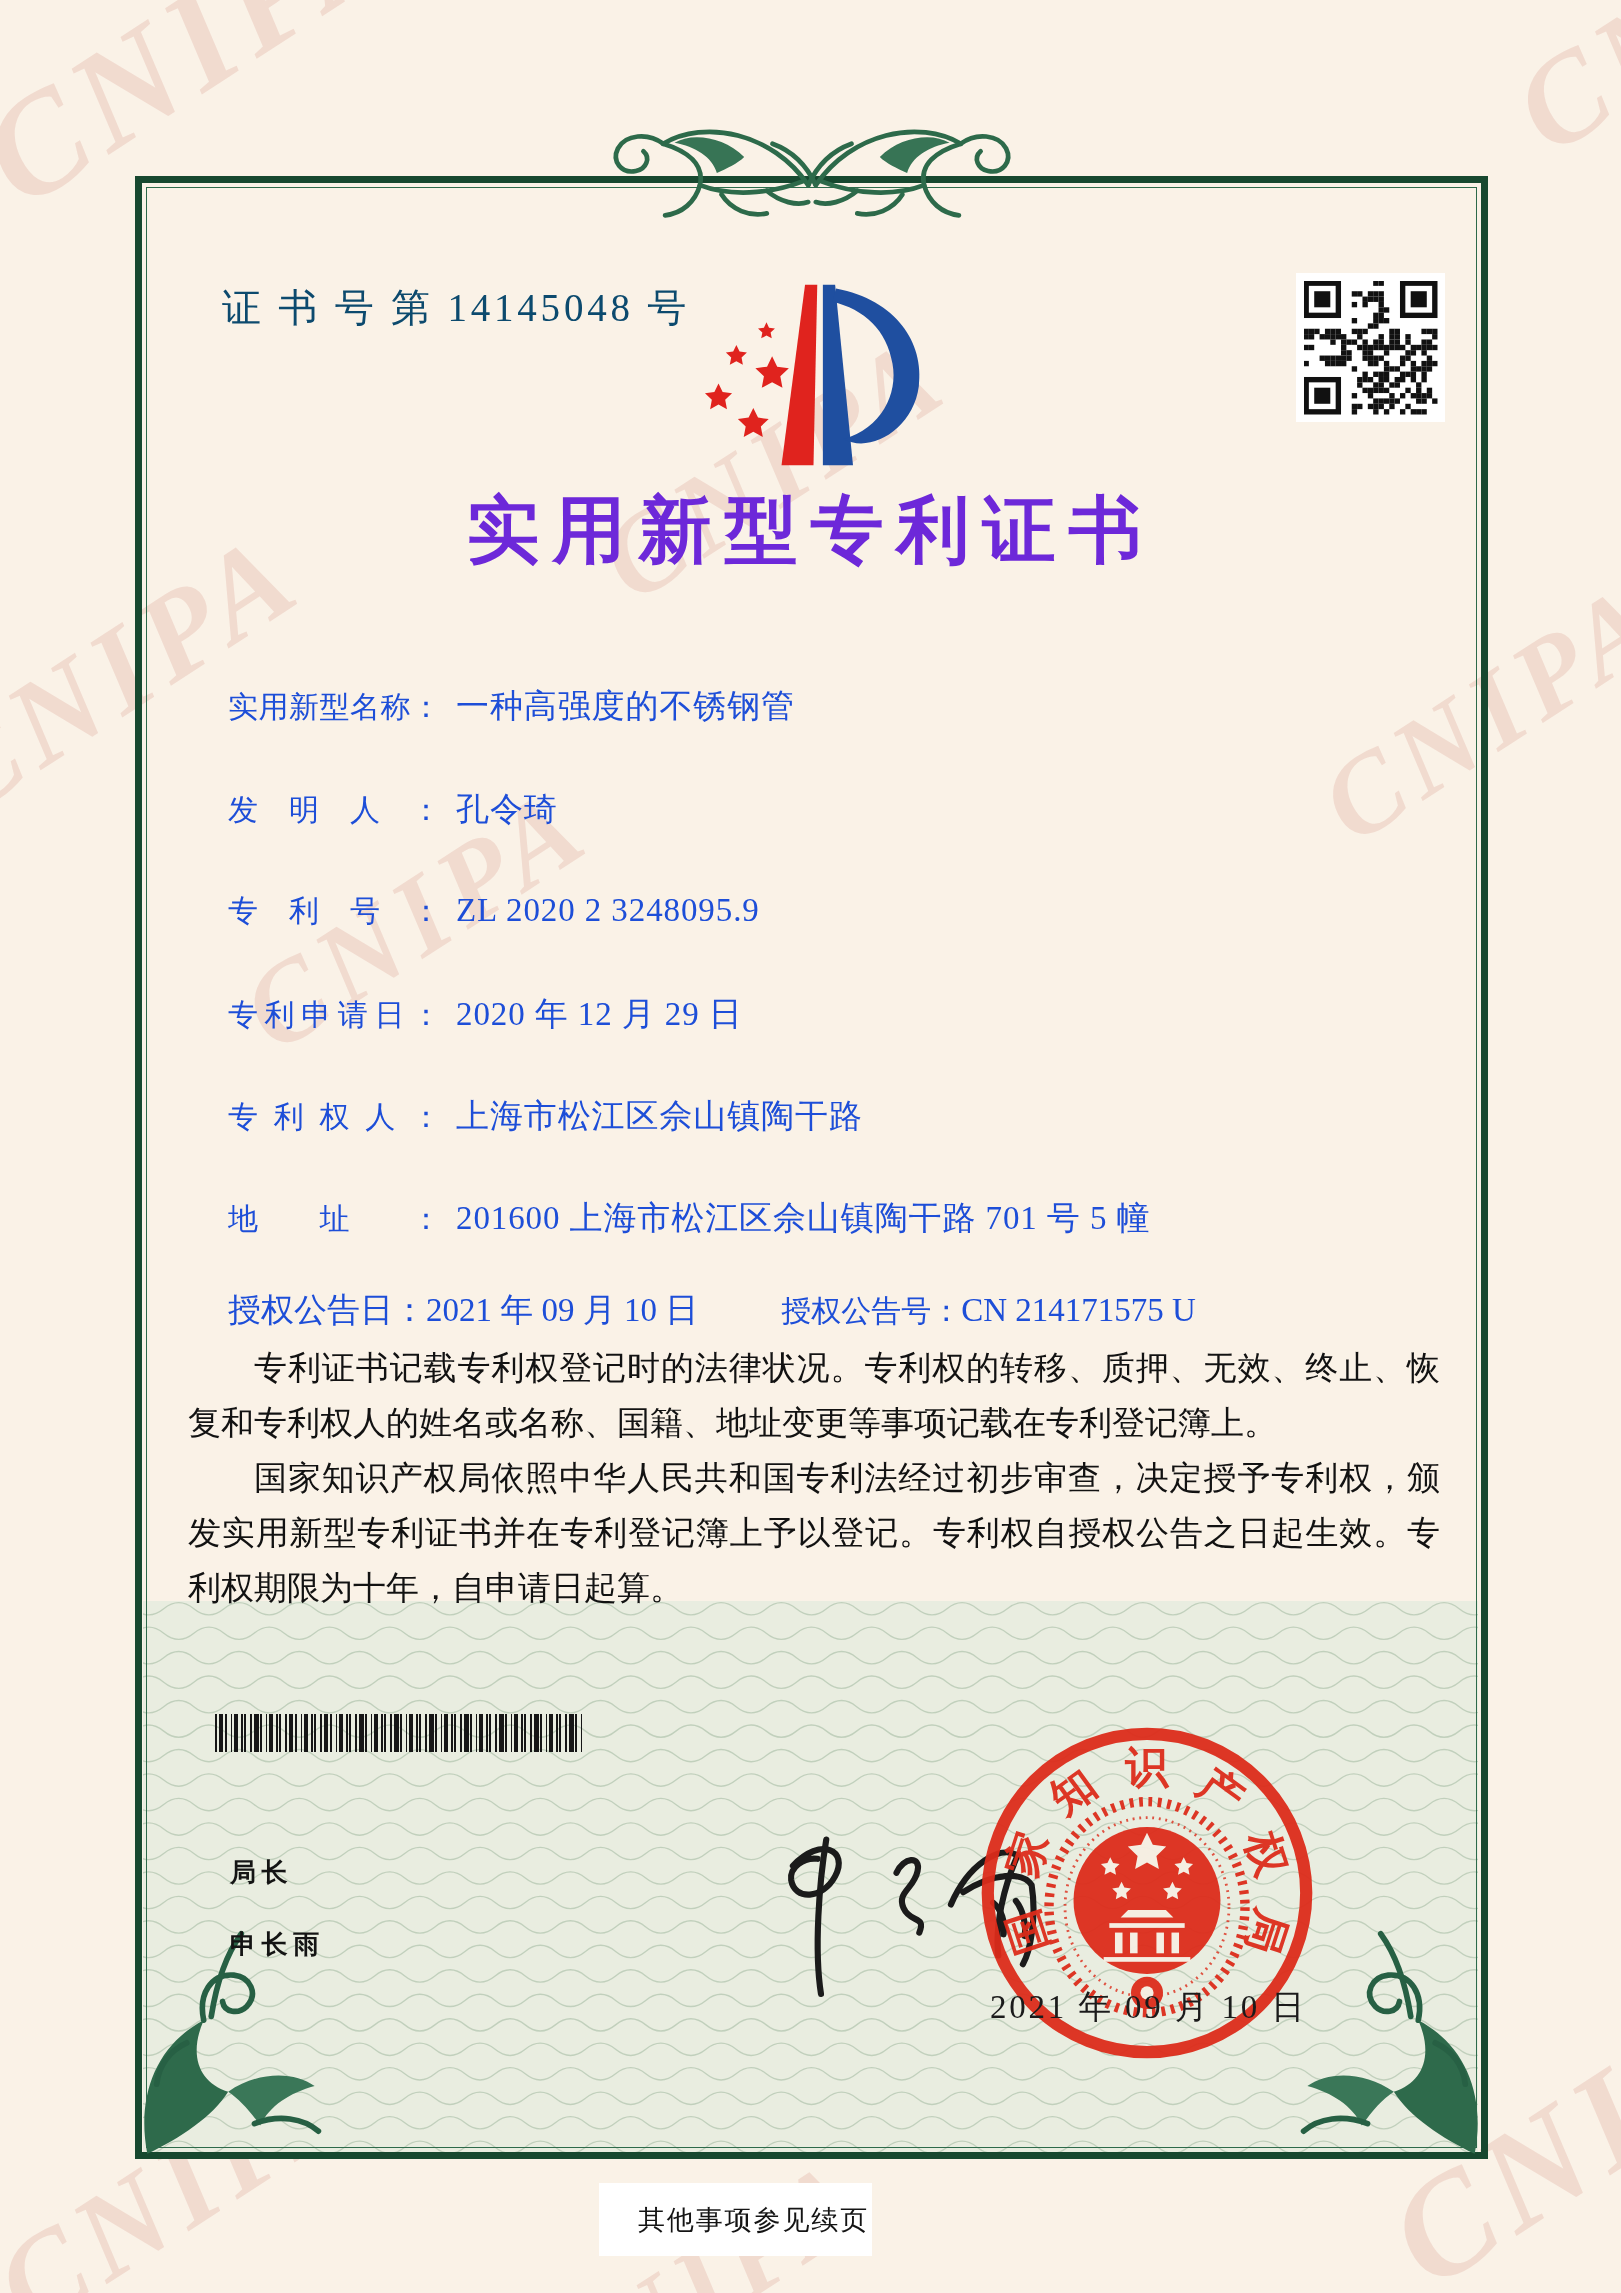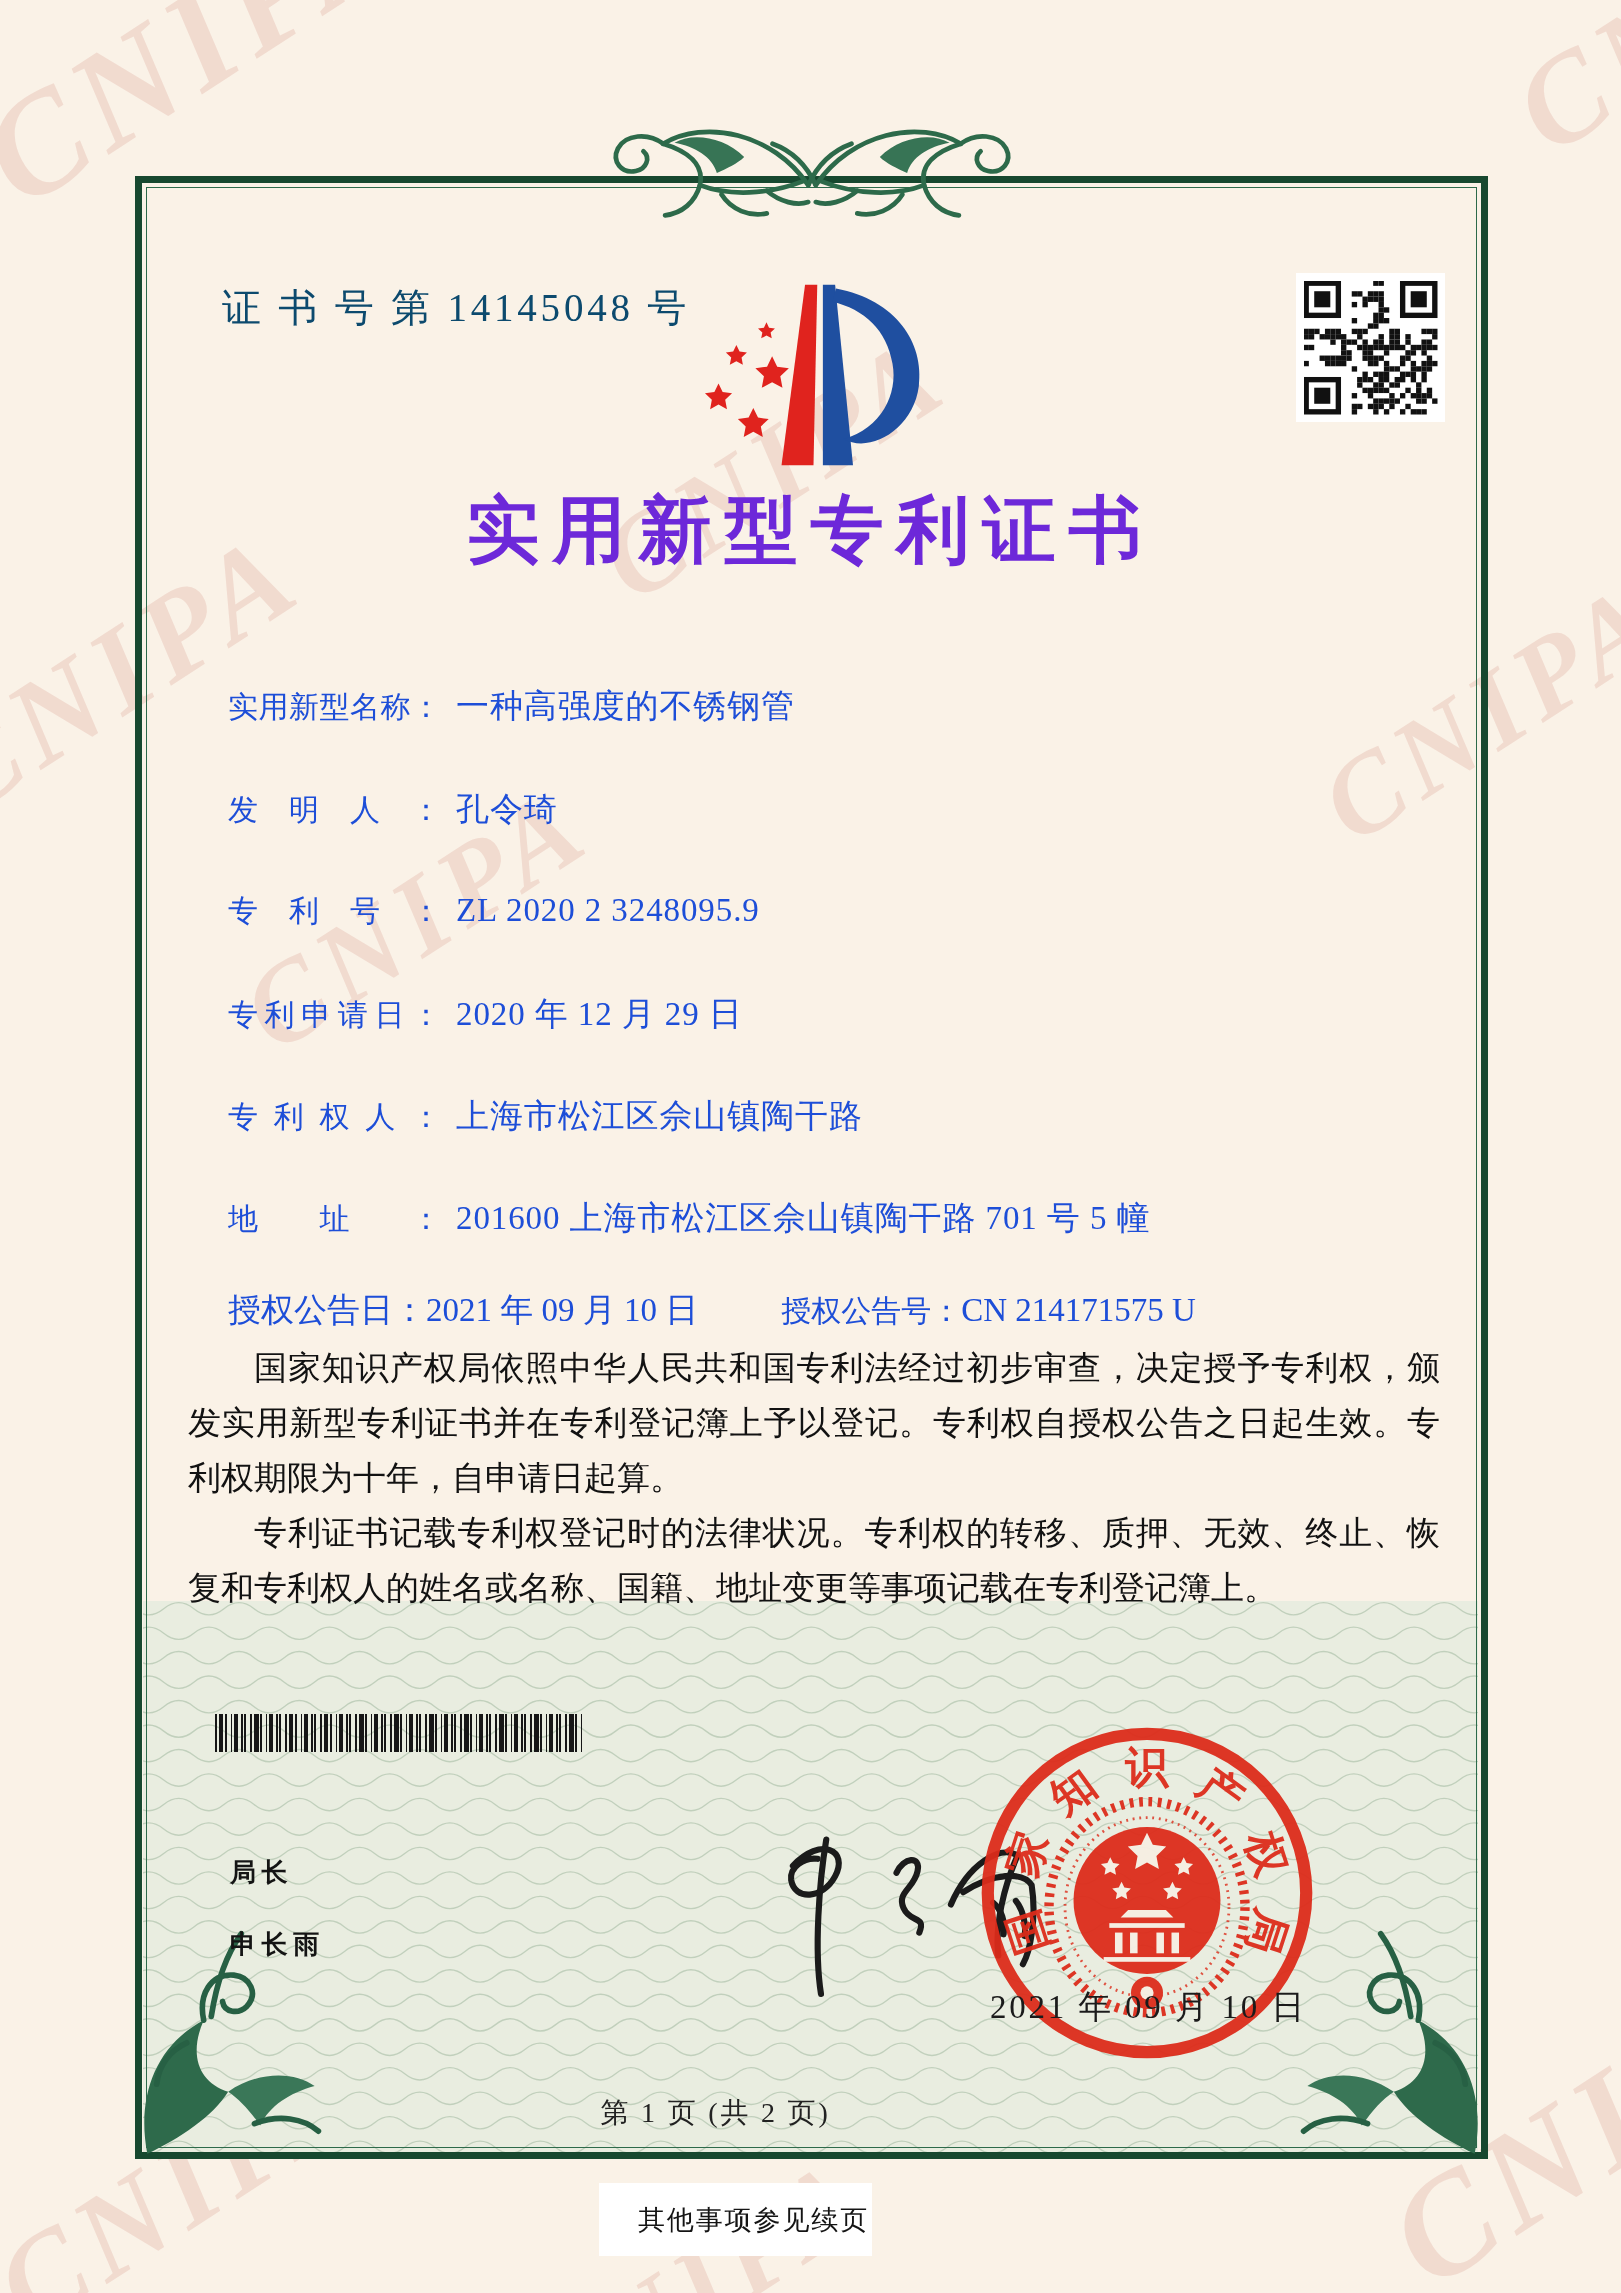--- a/index.html
+++ b/index.html
@@ -413,22 +413,22 @@
   </div>
   <div class="row" style="top:1196px">
     <span class="lab">地址：</span><span class="val">201600 上海市松江区佘山镇陶干路 701 号 5 幢</span>
   </div>
 
   <div class="row" style="top:1288px">
     <span class="g-lab">授权公告日：</span><span>2021 年 09 月 10 日</span><span class="grant2"><span class="g-lab">授权公告号：</span><span>CN 214171575 U</span></span>
   </div>
 
   <div class="bodytext">
+    <p>专利证书记载专利权登记时的法律状况。专利权的转移、质押、无效、终止、恢复和专利权人的姓名或名称、国籍、地址变更等事项记载在专利登记簿上。</p>
     <p>国家知识产权局依照中华人民共和国专利法经过初步审查，决定授予专利权，颁发实用新型专利证书并在专利登记簿上予以登记。专利权自授权公告之日起生效。专利权期限为十年，自申请日起算。</p>
-    <p>专利证书记载专利权登记时的法律状况。专利权的转移、质押、无效、终止、恢复和专利权人的姓名或名称、国籍、地址变更等事项记载在专利登记簿上。</p>
   </div>
 
   <div class="barcode"></div>
 
   <div class="director-title">局长</div>
   <div class="director-name">申长雨</div>
 
   <svg class="signature" viewBox="0 0 360 220">
     <g stroke="#1b1b1b" stroke-width="7" fill="none" stroke-linecap="round" stroke-linejoin="round">
       <path d="M96,24 C88,72 82,150 90,200"></path>
@@ -469,19 +469,18 @@
         <rect x="200" y="232" width="8" height="22"></rect>
         <rect x="216" y="232" width="8" height="22"></rect>
         <rect x="144" y="258" width="92" height="5"></rect>
       </g>
       <circle cx="190" cy="296" r="17" fill="#dd2b1a"></circle>
       <circle cx="190" cy="296" r="7" fill="#f6efe3"></circle>
     </g>
   </svg>
   <div class="seal-date">2021 年 09 月 10 日</div>
 
-  <div class="page-num">第 1 页 (共 2 页)</div>
 </div>
 
 <div class="bottom-note">
   <span>其他事项参见续页</span>
 </div>
 
 
 </body></html>

